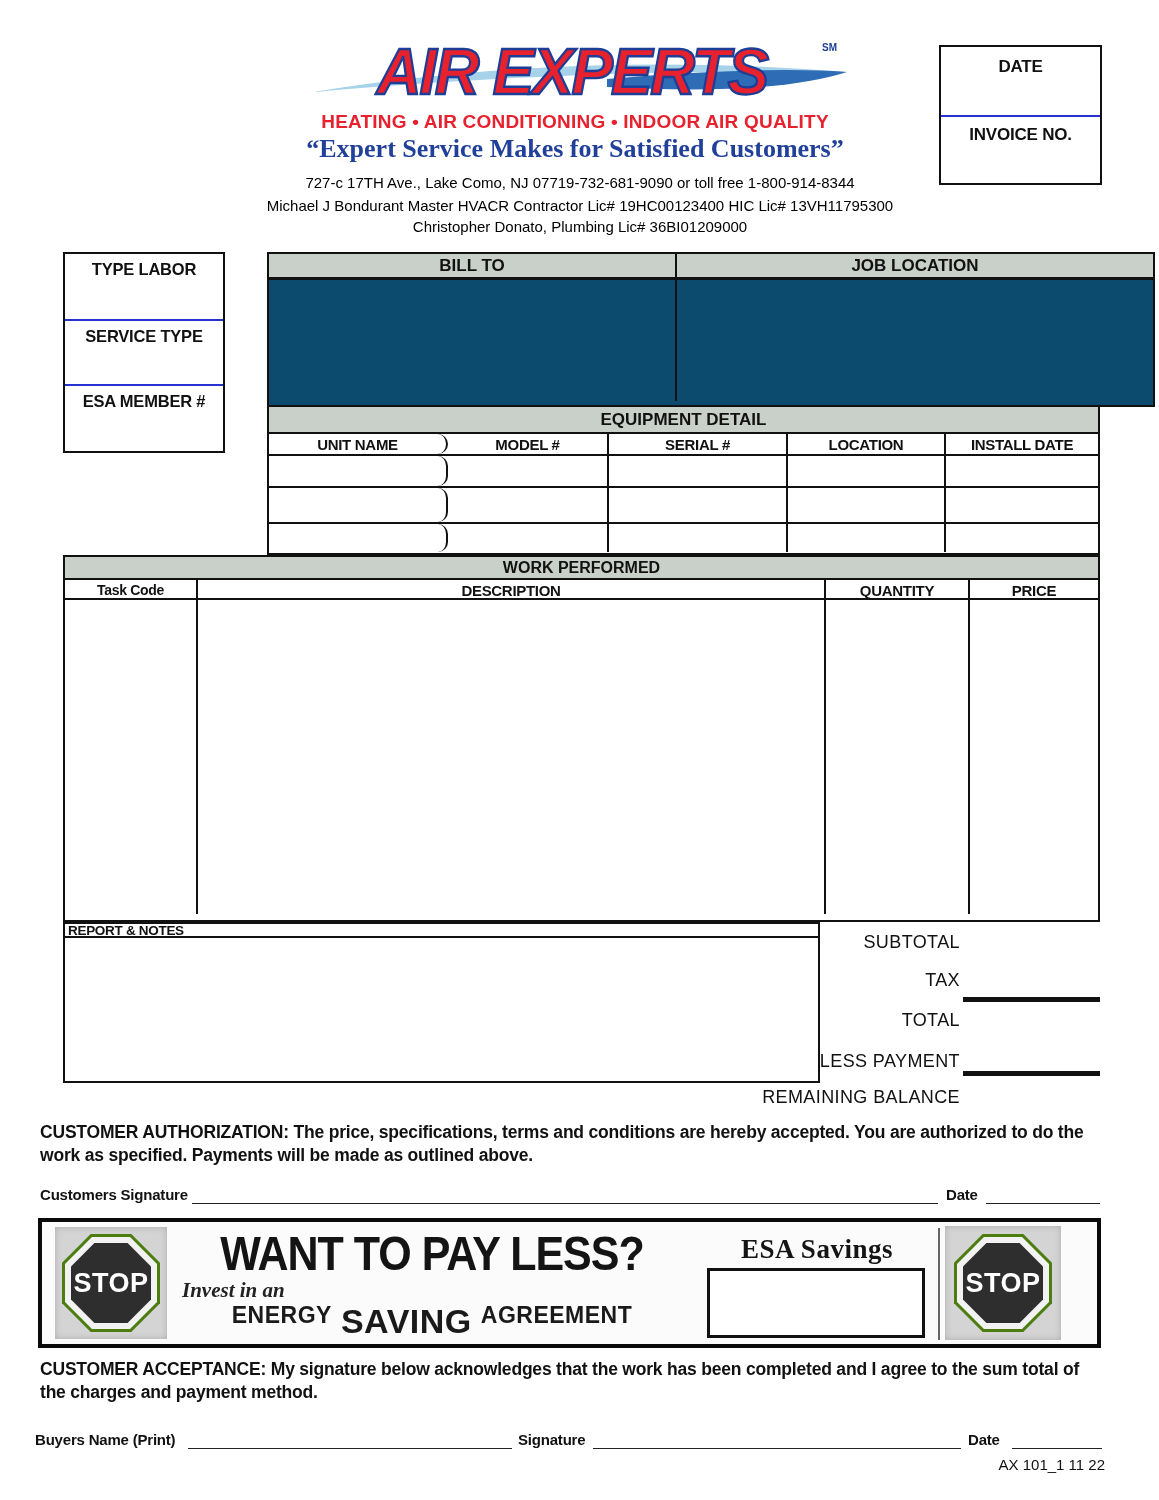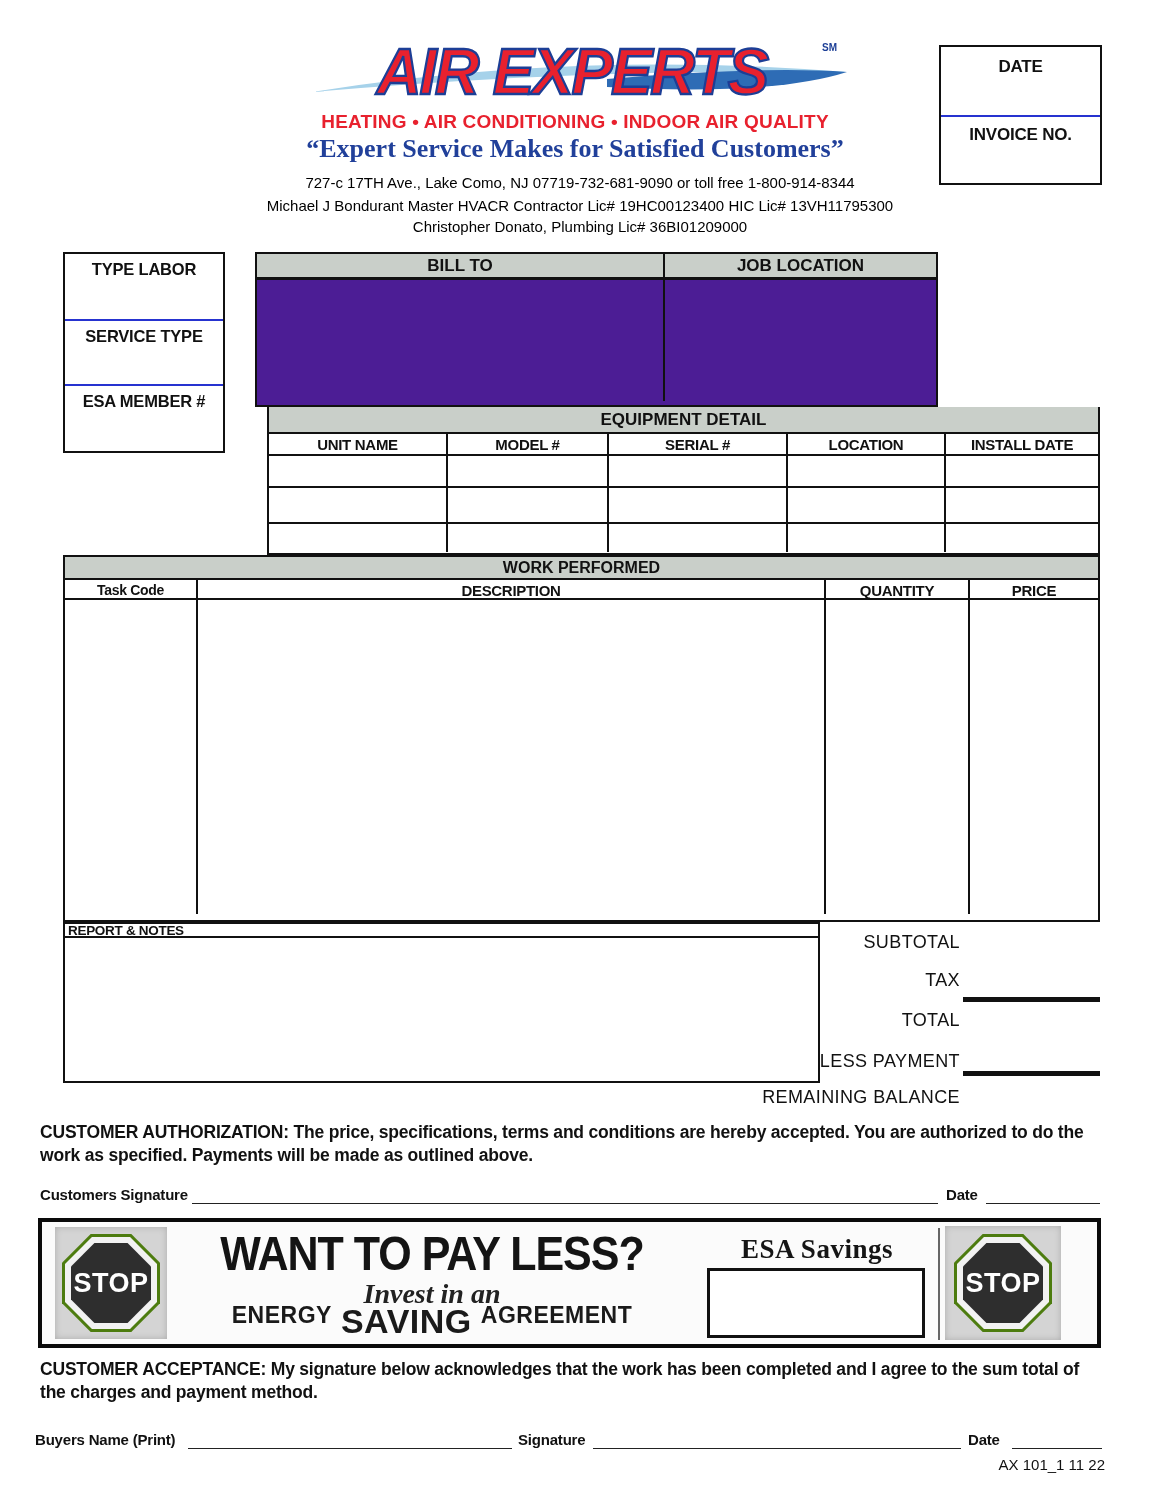--- a/index.html
+++ b/index.html
@@ -34,38 +34,38 @@
   .inv-no   { height:64px; padding-top:8px; }
   .inv-box .lbl { font-size:17px; font-weight:bold; text-align:center; letter-spacing:-0.2px; }
 
   
   .type-box { left:63px; top:252px; width:162px; height:201px; border:2.5px solid #111; background:#fff; }
   .type-sec { height:65px; padding-top:6px; }
   .type-sec + .type-sec { border-top:2px solid #2633d0; }
   .type-sec .lbl { font-size:16.5px; font-weight:bold; text-align:center; letter-spacing:-0.2px; }
 
   
-  .bill-tbl { left:255px; top:252px; width:683px; height:155px; border:2.5px solid #111; background:#4c1d95; }
+  .bill-tbl { left:267px; top:252px; width:888px; height:155px; border:2.5px solid #111; background:#0c4a6e; }
   .bill-hdr { display:flex; height:26px; border-bottom:3px solid #111; background:#c9cfc9; }
   .bill-hdr > div { font-size:17px; font-weight:bold; text-align:center; padding-top:2px; }
   .bill-hdr .c1 { width:408px; border-right:2px solid #111; }
   .bill-hdr .c2 { flex:1; }
   .bill-body { display:flex; height:121px; }
   .bill-body .c1 { width:408px; border-right:2px solid #111; }
   .bill-body .c2 { flex:1; }
 
   
   .eq-tbl { left:267px; top:407px; width:833px; height:148px; border:2.5px solid #111; border-top:none; background:#fff; }
   .eq-title { height:27px; background:#c9cfc9; border-bottom:2.5px solid #111; font-size:17px; font-weight:bold; text-align:center; padding-top:3px; }
   .eq-row { display:flex; }
   .eq-hdr-row { height:22px; border-bottom:2px solid #111; }
   .eq-hdr-row > div { font-size:15px; font-weight:bold; text-align:center; padding-top:2px; letter-spacing:-0.3px; }
   .eq-body-row { height:30px; }
   .eq-body-row + .eq-body-row { border-top:2px solid #111; }
-  .eq-c1{width:179px;border-right:2px solid #111;}
+  .eq-c1{width:179px;border-right:2px solid #111;border-radius:10px;}
   .eq-c2{width:161px;border-right:2px solid #111;}
   .eq-c3{width:179px;border-right:2px solid #111;}
   .eq-c4{width:158px;border-right:2px solid #111;}
   .eq-c5{flex:1;}
 
   
   .work-tbl { left:63px; top:555px; width:1037px; height:367px; border:2.5px solid #111; background:#fff; }
   .work-title { height:23px; background:#c9cfc9; border-bottom:2px solid #111; font-size:16px; font-weight:bold; text-align:center; padding-top:2px; }
   .work-hdr { display:flex; height:20px; border-bottom:2.5px solid #111; }
   .work-hdr > div { font-weight:bold; text-align:center; padding-top:2px; letter-spacing:-0.3px; }
@@ -92,22 +92,22 @@
   
   .banner { left:38px; top:1218px; width:1063px; height:130px; border:4px solid #0a0a0a; background:#fbfbfb; }
   .stop-square { position:absolute; background:#d4d4d4; box-shadow:inset 0 0 6px #aaa; }
   .oct { position:absolute; clip-path:polygon(29.3% 0,70.7% 0,100% 29.3%,100% 70.7%,70.7% 100%,29.3% 100%,0 70.7%,0 29.3%); }
   .oct-outer { background:#4d7c0f; }
   .oct-ring  { background:#f2f2f2; }
   .oct-core  { background:#2e2e2e; }
   .stop-txt { position:absolute; width:100%; text-align:center; color:#fff; font-weight:900; font-size:27px; letter-spacing:0.5px; }
   .bn-headline { position:absolute; left:140px; top:8px; width:500px; text-align:center; font-size:43px; font-weight:900;
                  letter-spacing:-1px; transform:scaleY(1.1); color:#141414; white-space:nowrap; }
-  .bn-invest { position:absolute; left:140px; top:56px; width:500px; text-align:center; font-family:"Liberation Serif",serif;
-               font-style:italic; font-weight:bold; font-size:28px; color:#222; }
+  .bn-invest { position:absolute; left:140px; top:56px; width:500px; text-align:left; font-family:"Liberation Serif",serif;
+               font-style:italic; font-weight:bold; font-size:21px; color:#222; }
   .bn-energy { position:absolute; left:110px; top:80px; width:560px; display:flex; justify-content:center; align-items:flex-start; gap:9px; color:#1a1a1a; }
   .bn-energy .w1,.bn-energy .w3 { font-size:23px; font-weight:bold; letter-spacing:0.5px; }
   .bn-energy .w2 { font-size:34px; font-weight:bold; letter-spacing:0.5px; }
   .bn-esa-lbl { position:absolute; left:655px; top:12px; width:240px; text-align:center; font-family:"Liberation Serif",serif;
                 font-weight:bold; font-size:27px; letter-spacing:0.5px; color:#151515; }
   .bn-esa-box { position:absolute; left:665px; top:46px; width:218px; height:70px; border:3px solid #111; background:#fff; }
   .bn-divider { position:absolute; left:896px; top:6px; width:2px; height:112px; background:#666; }
 
   
   .accept-text { left:40px; top:1358px; width:1062px; font-size:17.5px; font-weight:bold; line-height:1.32; letter-spacing:-0.2px; }

